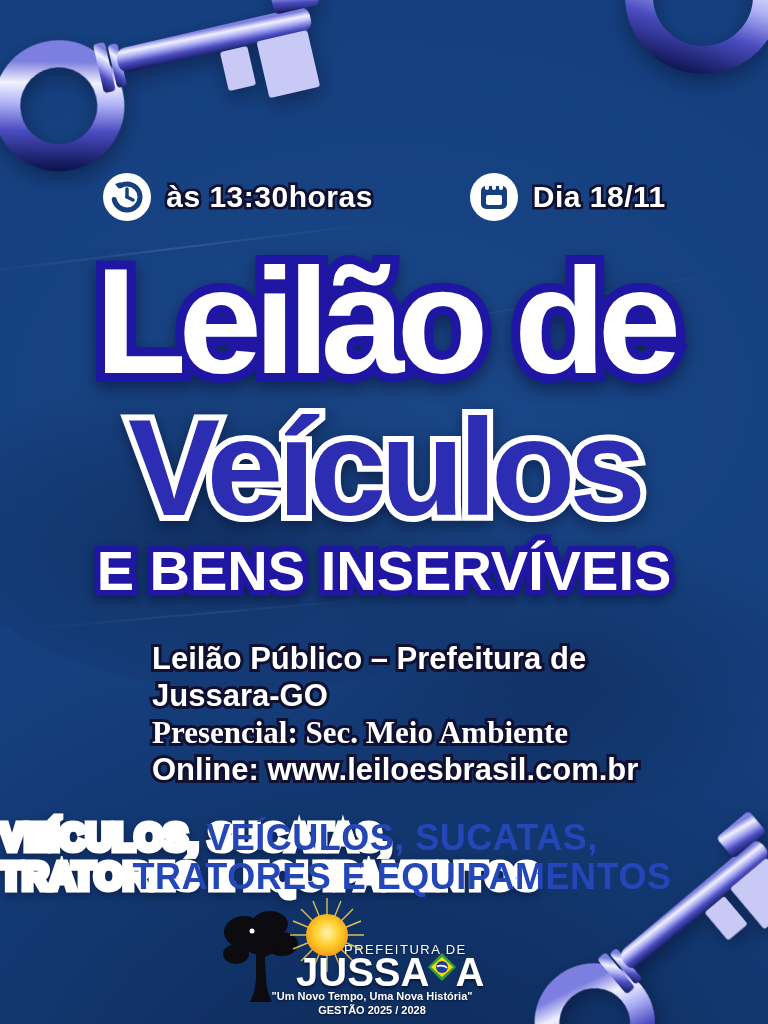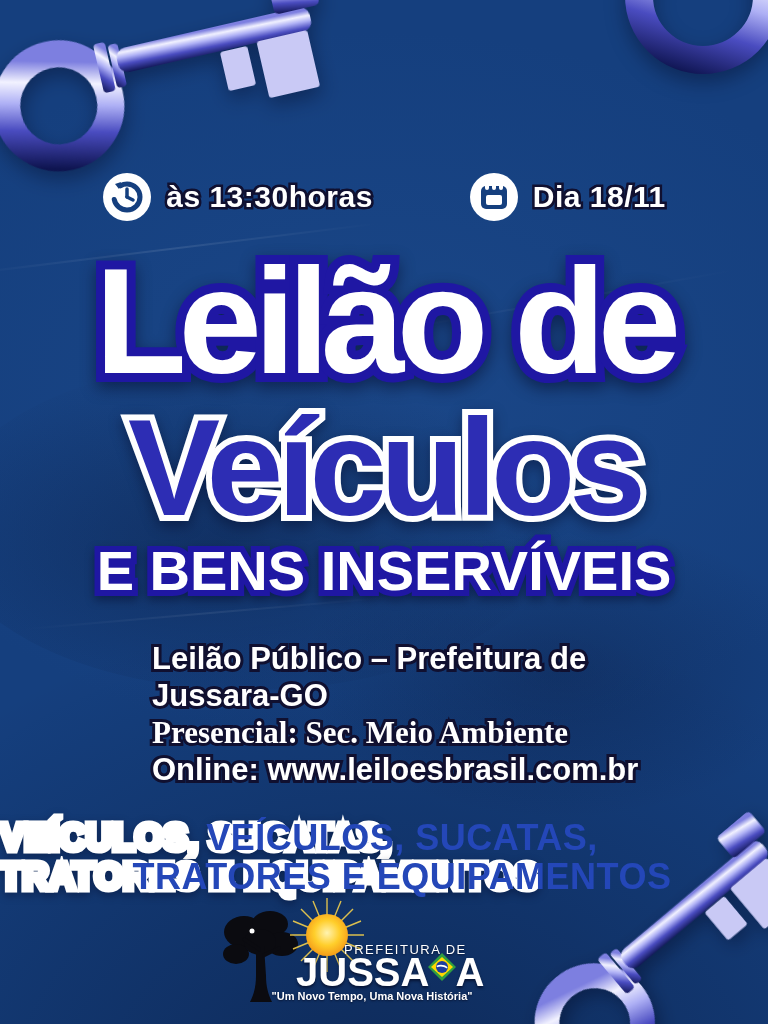--- a/index.html
+++ b/index.html
@@ -287,15 +287,16 @@
       <span>JUSSA</span>
       <svg class="logo-flag" viewBox="0 0 30 30">
         <polygon points="15,1 29,15 15,29 1,15" fill="#2F9E41"></polygon>
         <polygon points="15,5 26,15 15,25 4,15" fill="#FFD900"></polygon>
         <circle cx="15" cy="15" r="6" fill="#1C3E9E"></circle>
         <path d="M9.5 13.8 C13 12.2 17.5 12.6 20.5 15.2 L20 16.6 C17 14.2 13 13.8 10 15.2 Z" fill="#fff"></path>
       </svg>
       <span>A</span>
     </div>
     <div class="logo-slogan">"Um Novo Tempo, Uma Nova História"</div>
+    <div class="logo-term">GESTÃO 2025 / 2028</div>
   </div>
 
 </div>
 
 </body></html>

